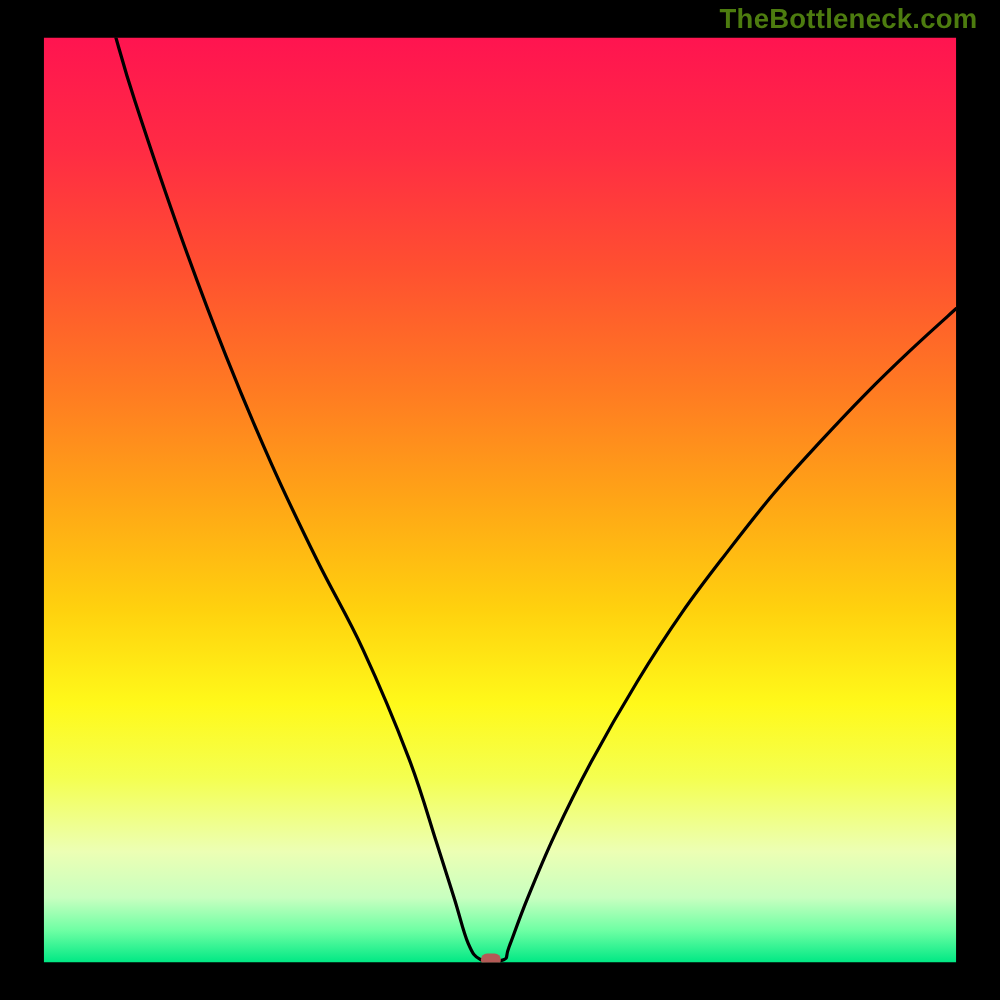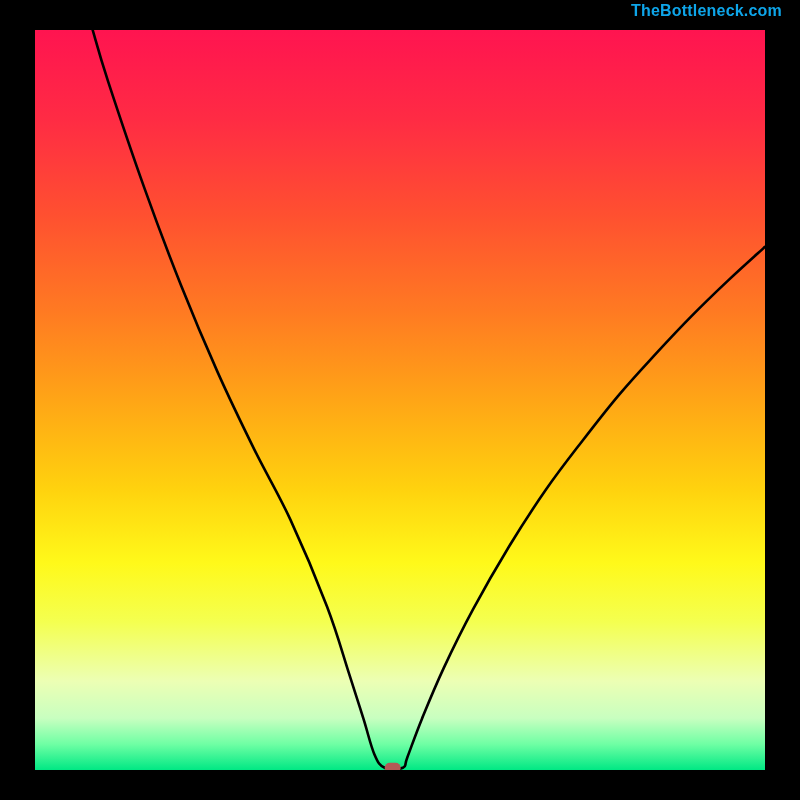--- a/index.html
+++ b/index.html
@@ -20,23 +20,23 @@
   }
   .plot {
     position: absolute;
     box-sizing: border-box;
   }
   .watermark {
     position: absolute;
     top: 2px;
     right: 18px;
     font-family: Arial, Helvetica, sans-serif;
-    font-size: 16px;
+    font-size: 22px;
     font-weight: 600;
-    color: #0ea5e9;
+    color: #4d7c0f;
     letter-spacing: 0.2px;
   }
   svg { display: block; }
 </style>
 </head>
 <body>
 
 <div class="frame">
   <div class="watermark">TheBottleneck.com</div>
   <div class="plot" id="plot" style="left: 35px; top: 30px; width: 730px; height: 740px;">

